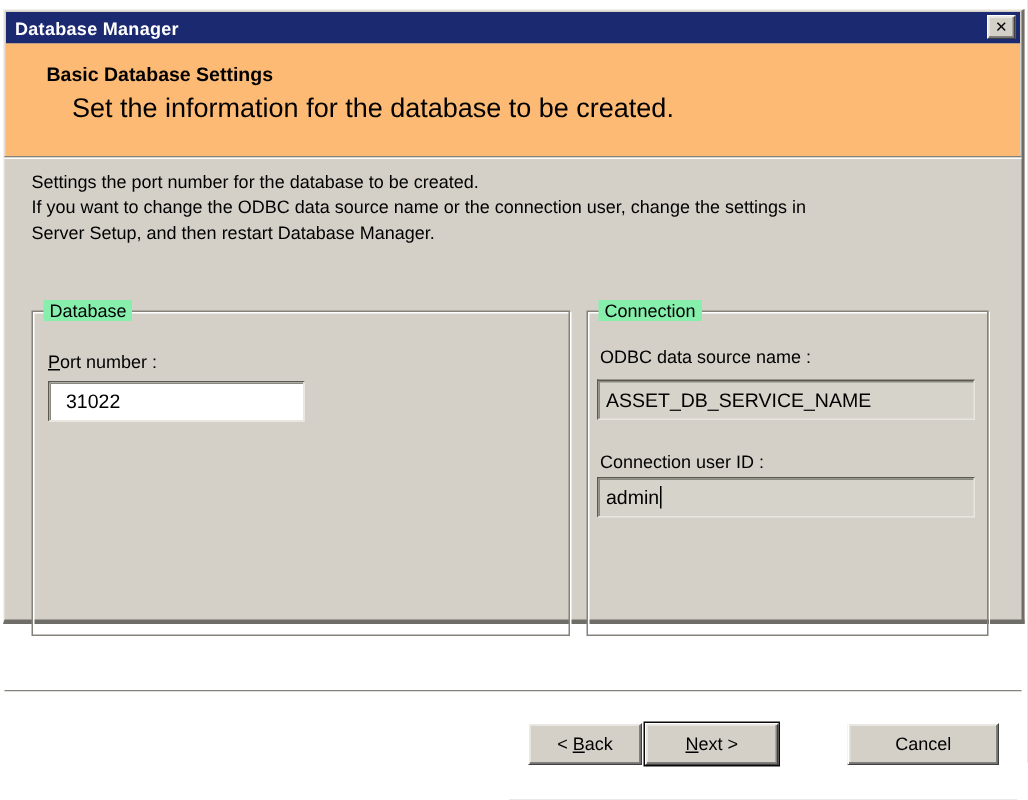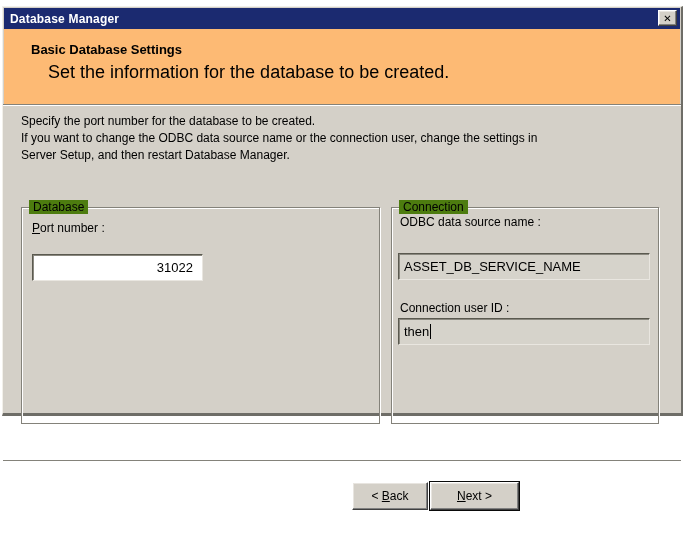--- a/index.html
+++ b/index.html
@@ -76,43 +76,43 @@
   
   .groupbox {
     position:absolute; top:200px; height:217px;
     border:1px solid #84827a;
     box-shadow: inset 1px 1px 0 #ffffff, 1px 1px 0 #ffffff;
   }
   .group-database  { left:18px;  width:359px; }
   .group-connection{ left:388px; width:268px; }
   .groupbox-legend {
     position:absolute; top:-8px; left:7px;
-    background:#4d7c0f; padding:0 4px;
+    background:#86efac; padding:0 4px;
     font-size:12px;
   }
 
   .field-label { position:absolute; font-size:12px; white-space:nowrap; }
   .field-label u { text-decoration:underline; }
 
   .field {
     position:absolute; height:27px;
     border:1px solid; border-color:#5a594f #e9e6e0 #e9e6e0 #5a594f;
     box-shadow: inset 1px 1px 0 #8a887f;
     display:flex; align-items:center;
     padding:0 5px;
     font-size:13px;
     white-space:nowrap; overflow:hidden;
   }
   .field-editable { background:#ffffff; }
   .field-readonly { background:#d6d3cb; }
-  .field-right { justify-content:flex-end; padding-right:9px;padding-left:11px; }
+  .field-right { padding-right:9px;padding-left:11px; }
 
-  .lbl-port  { left:10px; top:13px; }
+  .lbl-port  { left:10px; top:26px; }
   .fld-port  { left:10px; top:46px; width:171px; }
-  .lbl-odbc  { left:8px;  top:7px; }
+  .lbl-odbc  { left:8px;  top:23px; }
   .fld-odbc  { left:6px;  top:45px; width:252px; }
   .lbl-user  { left:8px;  top:93px;text-align:center; }
   .fld-user  { left:6px;  top:110px; width:252px; }
 
   .caret {
     display:inline-block; width:1px; height:15px;
     background:#000; margin-left:1px; vertical-align:-3px;
   }
 
   
@@ -143,44 +143,45 @@
     </div>
   </div>
 
   <div class="header">
     <div class="header-title">Basic Database Settings</div>
     <div class="header-subtitle">Set the information for the database to be created.</div>
   </div>
   <div class="etched etched-header"></div>
 
   <div class="instructions">
-    <div>Specify the port number for the database to be created.</div>
+    <div>Settings the port number for the database to be created.</div>
     <div>If you want to change the ODBC data source name or the connection user, change the settings in</div>
     <div>Server Setup, and then restart Database Manager.</div>
   </div>
 
   <div class="groupbox group-database">
     <span class="groupbox-legend">Database</span>
     <div class="field-label lbl-port"><u>P</u><span>ort number :</span></div>
     <div class="field field-editable field-right fld-port">
       <span>31022</span>
     </div>
   </div>
 
   <div class="groupbox group-connection">
     <span class="groupbox-legend">Connection</span>
     <div class="field-label lbl-odbc">ODBC data source name :</div>
     <div class="field field-readonly fld-odbc">
       <span>ASSET_DB_SERVICE_NAME</span>
     </div>
     <div class="field-label lbl-user">Connection user ID :</div>
     <div class="field field-readonly fld-user">
-      <span>then</span>
+      <span>admin</span>
         <span class="caret"></span>
     </div>
   </div>
 
   <div class="etched etched-footer"></div>
 
   <div class="btn btn-back"><span>&lt; </span><u>B</u><span>ack</span></div>
   <div class="btn btn-next"><span></span><u>N</u><span>ext &gt;</span></div>
+  <div class="btn btn-cancel"><span>Cancel</span></div>
 
 </div>
 
 </body></html>

